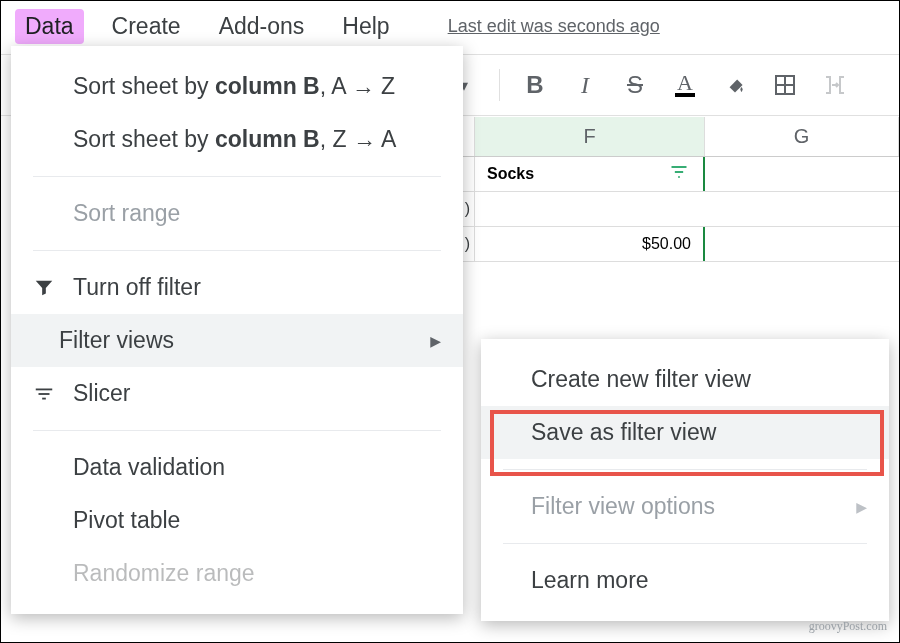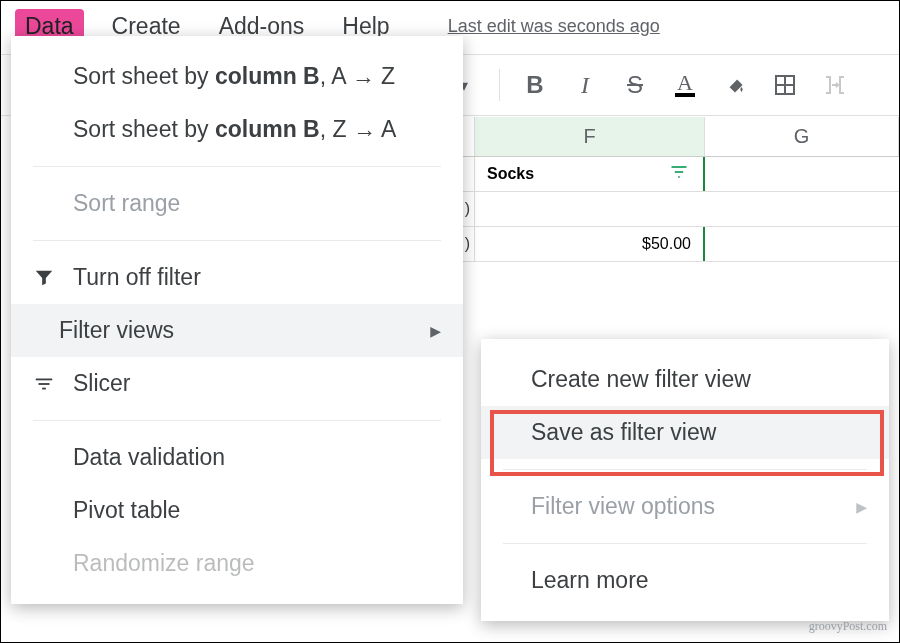--- a/index.html
+++ b/index.html
@@ -22,21 +22,21 @@
     gap: 18px;
     font-size: 23px;
     color: #3c4043;
   }
   .menubar .menu-item {
     padding: 4px 10px;
     border-radius: 4px;
     cursor: pointer;
   }
   .menubar .menu-item.active {
-    background: #ec4899;
+    background: #f0abfc;
     color: #202124;
   }
   .last-edit {
     margin-left: 30px;
     color: #5f6368;
     text-decoration: underline;
     font-size: 18px;
   }
   
   .toolbar {
@@ -111,21 +111,21 @@
   }
   .cell-G { flex:1; }
   
   .dropdown {
     position:absolute;
     background:#fff;
     box-shadow: 0 4px 16px rgba(0,0,0,0.28);
     z-index: 20;
   }
   .data-dropdown {
-    top: 35px;
+    top: 45px;
     left: 10px;
     width: 452px;
     padding: 14px 0;
   }
   .dd-item {
     display:flex;
     align-items:center;
     padding: 13px 22px 13px 22px;
     color:#3c4043;
     font-size: 23px;

